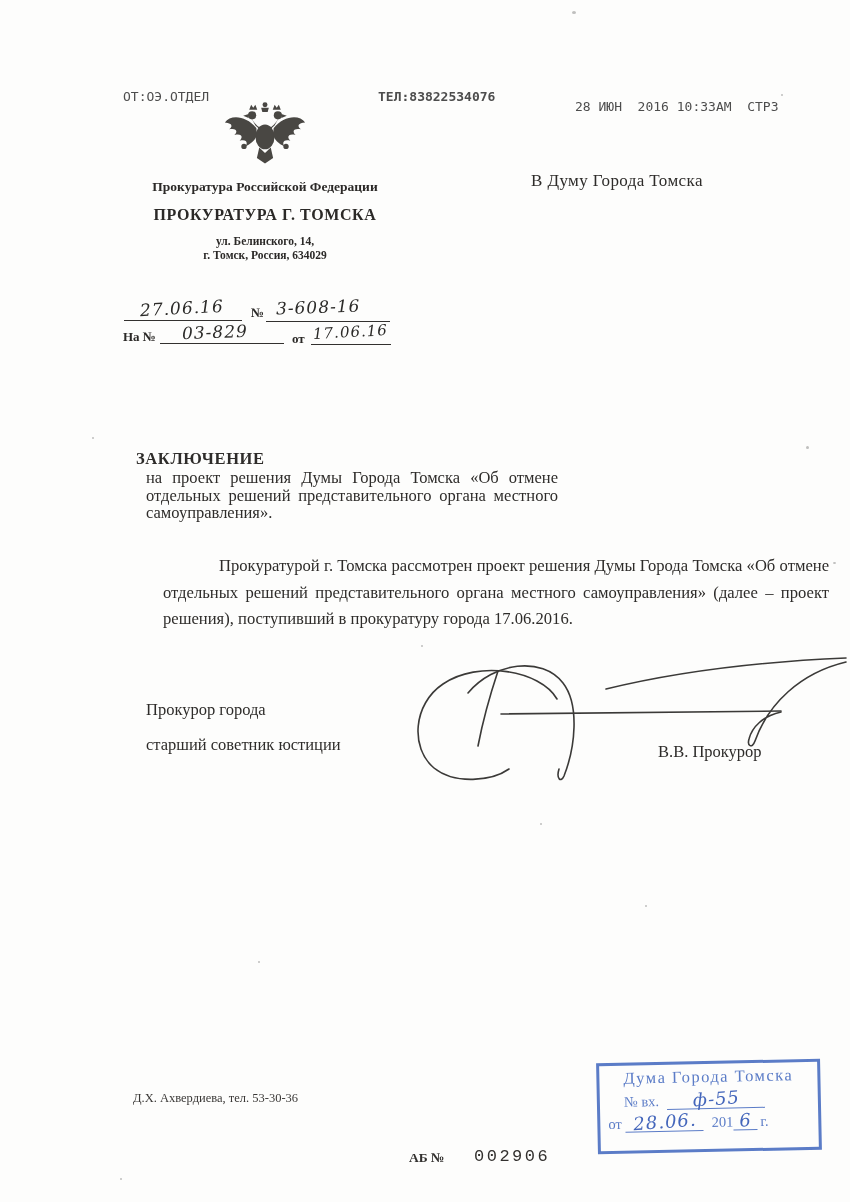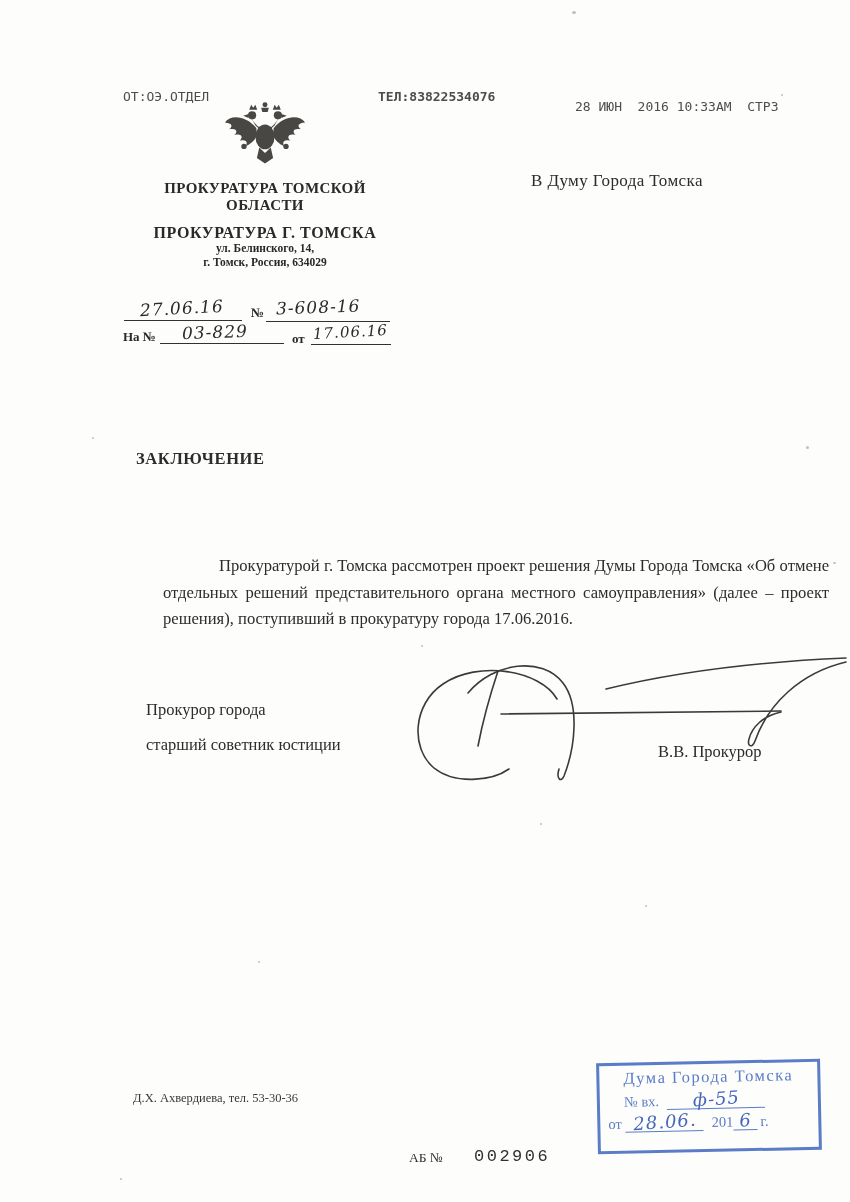--- a/index.html
+++ b/index.html
@@ -10,21 +10,21 @@
   }
   .abs{position:absolute;}
   
   .fax{font-family:"DejaVu Sans Mono", monospace;font-size:13px;color:#4d4d4d;letter-spacing:0px;white-space:pre;margin-left:30px;}
   
   .lh{width:270px;left:130px;top:100px;text-align:center;font-weight:bold;color:#2b2927;}
   .lh .emblem{margin:0 auto;}
   .lh-federal{font-size:13.5px;line-height:15.5px;margin-top:7px;}
   .lh-region{font-size:15px;line-height:16.5px;margin-top:8px;letter-spacing:.4px;}
   .lh-city{font-size:16px;margin-top:11px;letter-spacing:.6px;}
-  .lh-addr1{font-size:11.5px;}
+  .lh-addr1{font-size:11.5px;margin-top:11px;}
   .lh-addr2{font-size:11.5px;margin-top:2px;}
   
   .hw{font-family:"DejaVu Serif", serif;font-style:italic;font-size:17px;color:#2b2a28;letter-spacing:1px;white-space:nowrap;}
   .uline{border-bottom:1.6px solid #33312f;height:0;}
   .lbl{font-size:13px;font-weight:bold;color:#2b2927;white-space:nowrap;}
   
   .recipient{font-size:17px;color:#2e2c2a;letter-spacing:.4px;white-space:nowrap;}
   
   .heading{font-size:16.5px;font-weight:bold;letter-spacing:.6px;}
   .subject{width:412px;font-size:16.5px;line-height:17.5px;text-align:justify;}
@@ -72,21 +72,21 @@
         <path d="M62.2 14 l5.6 1.8 -5.6 2.4 z"></path>
         <path d="M31 19 Q36 27 41 29 L45 31 L49 29 Q54 27 59 19 L55 26 Q50 31 45 32 Q40 31 35 26 z"></path>
         <ellipse cx="45" cy="38" rx="10" ry="13"></ellipse>
         <path d="M36 29 C26 16 9 14 3 23 C10 23.5 12 26.5 7.5 30 C15 28.5 17 32 13 36 C20.5 34 22.5 38 18.5 42 C25.5 40 27.5 44 24.5 48 C31 45 35 41 36.5 36 z"></path>
         <path d="M54 29 C64 16 81 14 87 23 C80 23.5 78 26.5 82.5 30 C75 28.5 73 32 77 36 C69.5 34 67.5 38 71.5 42 C64.5 40 62.5 44 65.5 48 C59 45 55 41 53.5 36 z"></path>
         <path d="M39 49 L45 55 L51 49 L53.5 60 L45 66 L36.5 60 z"></path>
         <circle cx="23" cy="48" r="2.8"></circle>
         <circle cx="67" cy="48" r="2.8"></circle>
       </g>
     </svg>
-    <div class="lh-region">ПРОКУРАТУРА ТОМСКОЙ ОБЛАСТИ</div>
+    <div class="lh-federal">Прокуратура Российской Федерации</div>
     <div class="lh-city">ПРОКУРАТУРА Г. ТОМСКА</div>
     <div class="lh-addr1">ул. Белинского, 14,</div>
     <div class="lh-addr2">г. Томск, Россия, 634029</div>
   </div>
 
   <div>
     <span class="abs hw" style="left:140px;top:298px;transform:rotate(-3deg);">27.06.16</span>
     <div class="abs uline" style="left:124px;top:320px;width:118px;"></div>
     <span class="abs lbl" style="left:251px;top:305px;">№</span>
     <span class="abs hw" style="left:276px;top:297px;transform:rotate(-2deg);">3-608-16</span>
@@ -96,20 +96,21 @@
     <span class="abs hw" style="left:182px;top:322px;transform:rotate(-2deg);">03-829</span>
     <div class="abs uline" style="left:160px;top:343px;width:124px;"></div>
     <span class="abs lbl" style="left:292px;top:331px;">от</span>
     <span class="abs hw" style="left:313px;top:323px;transform:rotate(-3deg);font-size:15px;">17.06.16</span>
     <div class="abs uline" style="left:311px;top:344px;width:80px;"></div>
   </div>
 
   <div class="abs recipient" style="left:531px;top:171px;">В Думу Города Томска</div>
 
   <div class="abs heading" style="left:136px;top:449px;">ЗАКЛЮЧЕНИЕ</div>
+  <div class="abs subject" style="left:146px;top:469px;">на проект решения Думы Города Томска «Об отмене отдельных решений представительного органа местного самоуправления».</div>
 
   <p class="abs bodyp" style="left:146px;top:536px;">Прокуратурой г. Томска рассмотрен проект решения Думы Города Томска «Об отмене отдельных решений представительного органа местного самоуправления» (далее – проект решения), поступивший в прокуратуру города 17.06.2016.</p>
 
   <div class="abs role" style="left:146px;top:700px;">Прокурор города</div>
   <div class="abs role" style="left:146px;top:735px;">старший советник юстиции</div>
 
   <svg class="abs sigsvg" width="850" height="1202" viewBox="0 0 850 1202">
     <g fill="none" stroke="#3b3a38" stroke-width="1.6" stroke-linecap="round">
       <path d="M557 699 C540 670 478 660 443 684 C413 704 410 748 434 768 C455 785 492 781 509 769"></path>
       <path d="M478 746 C483 720 491 692 498 671"></path>
@@ -132,21 +133,21 @@
     </div>
     <div class="stamp-row" style="padding-left:6px;">
       <span>от</span>
       <span class="stamp-ul" style="min-width:78px;margin-left:4px;"><span class="stamp-hw">28.06.</span></span>
       <span style="margin-left:8px;">201</span>
       <span class="stamp-ul" style="min-width:24px;"><span class="stamp-hw">6</span></span>
       <span style="margin-left:3px;">г.</span>
     </div>
   </div>
 
-  <div class="abs ab-lbl" style="left:409px;top:1150px;">АБ №</div>
+  <div class="abs ab-lbl" style="left:409px;top:1150px;font-weight:bold;">АБ №</div>
   <div class="abs ab-num" style="left:474px;top:1147px;">002906</div>
 
   <div class="speck" style="left:572px;top:11px;width:4px;height:3px;"></div>
   <div class="speck" style="left:781px;top:94px;width:2px;height:2px;"></div>
   <div class="speck" style="left:92px;top:437px;width:2px;height:2px;"></div>
   <div class="speck" style="left:806px;top:446px;width:3px;height:3px;"></div>
   <div class="speck" style="left:833px;top:562px;width:3px;height:2px;"></div>
   <div class="speck" style="left:421px;top:645px;width:2px;height:2px;"></div>
   <div class="speck" style="left:540px;top:823px;width:2px;height:2px;"></div>
   <div class="speck" style="left:258px;top:961px;width:2px;height:2px;"></div>

